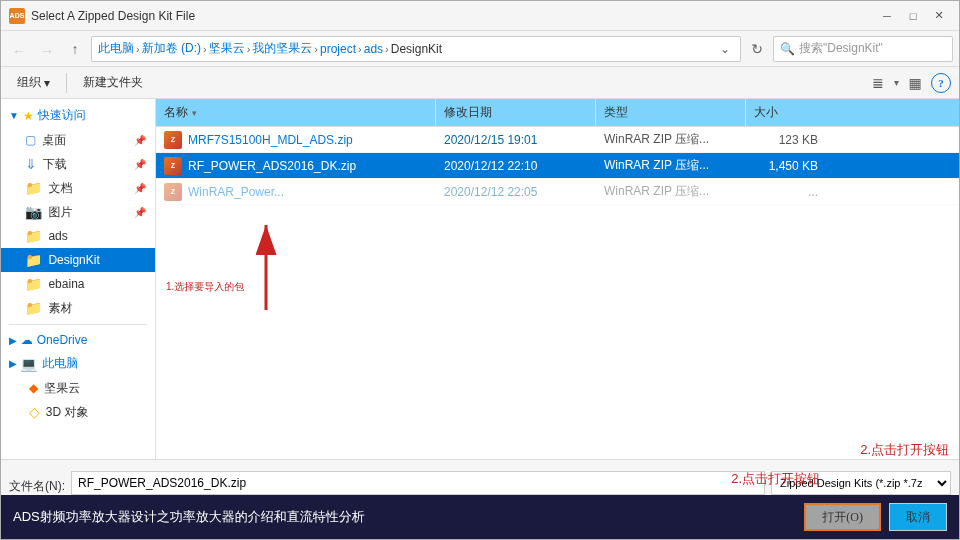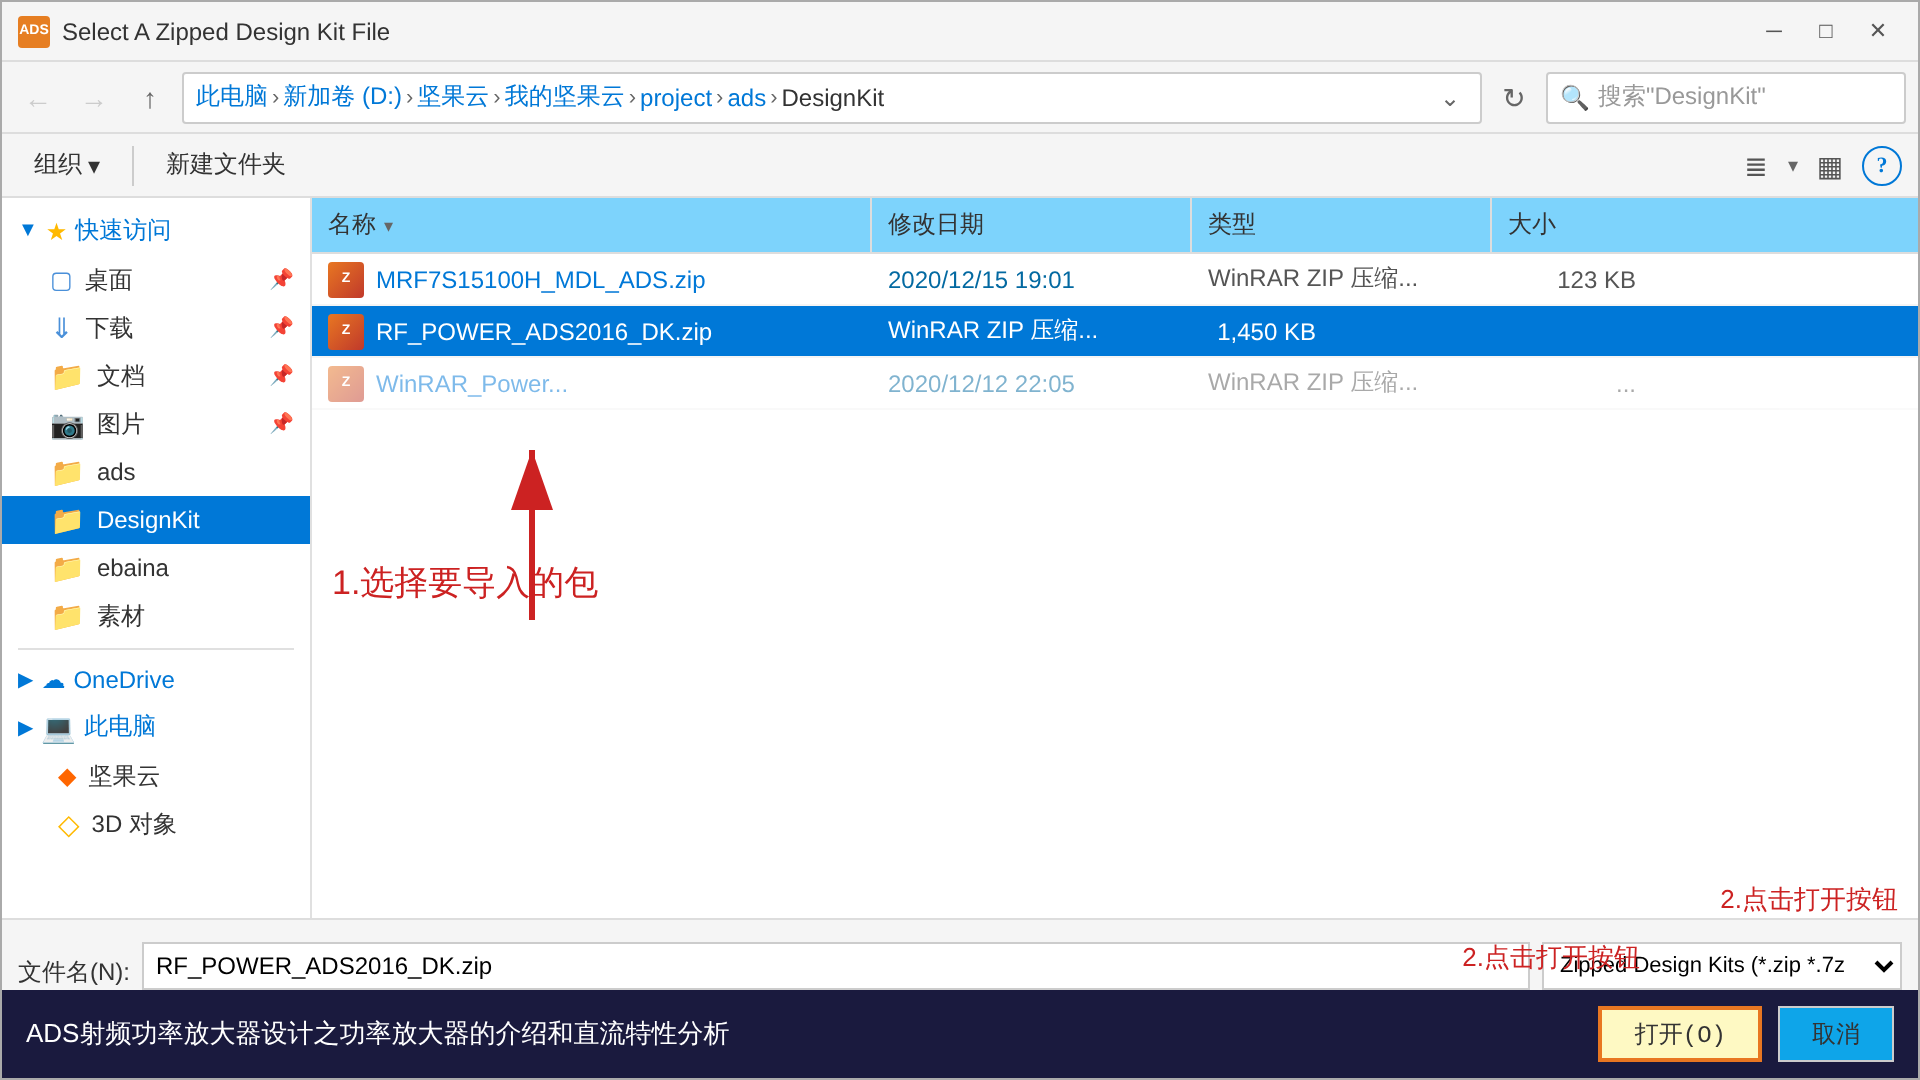--- a/index.html
+++ b/index.html
@@ -336,26 +336,26 @@
       height: 24px;
       border: 1px solid #ccc;
       font-size: 11px;
       font-family: inherit;
       background: #fff;
       padding: 0 4px;
     }
     .open-btn {
       height: 28px;
       padding: 0 16px;
-      background: #fef9c3;
+      background: #a3a3a3;
       border: 2px solid #e87722;
       color: #333;
       font-size: 12px;
       cursor: pointer;
-      font-family: Liberation Mono, monospace;
+      font-family: Liberation Serif, serif;
       display: flex; align-items: center; gap: 4px;
     }
     .cancel-btn {
       height: 28px;
       padding: 0 16px;
       background: #0ea5e9;
       border: 1px solid #ccc;
       color: #333;
       font-size: 12px;
       cursor: pointer;
@@ -526,20 +526,21 @@
           <div class="file-col-size file-size">123 KB</div>
         </div>
 
         <div class="file-row highlighted">
           <div class="file-col-name">
             <div class="zip-icon">
               <div class="zip-icon-inner">Z</div>
             </div>
             <span class="file-name-text">RF_POWER_ADS2016_DK.zip</span>
           </div>
+          <div class="file-col-date">2020/12/12 22:10</div>
           <div class="file-col-type">WinRAR ZIP 压缩...</div>
           <div class="file-col-size file-size">1,450 KB</div>
         </div>
 
         <div class="file-row" style="opacity:0.5;">
           <div class="file-col-name">
             <div class="zip-icon">
               <div class="zip-icon-inner">Z</div>
             </div>
             <span class="file-name-text">WinRAR_Power...</span>
@@ -552,21 +553,21 @@
         <div style="position:relative; height:120px;">
 
           <svg style="position:absolute;top:0;left:30px;" width="160" height="110">
             <defs>
               <marker id="arrowhead" markerWidth="10" markerHeight="7" refX="10" refY="3.5" orient="auto">
                 <polygon points="0 0, 10 3.5, 0 7" fill="#cc2222"></polygon>
               </marker>
             </defs>
             <line x1="80" y1="105" x2="80" y2="20" stroke="#cc2222" stroke-width="3" marker-end="url(#arrowhead)"></line>
           </svg>
-          <span style="position:absolute;top:75px;left:10px;color:#cc2222;font-size:17px;font-weight:500;">1.选择要导入的包</span>
+          <span style="position:absolute;top:75px;left:10px;color:#cc2222;font-size:10px;font-weight:500;">1.选择要导入的包</span>
         </div>
       </div>
 
       <div style="position:relative;">
         <span style="position:absolute;bottom:0;right:10px;color:#cc2222;font-size:13px;font-weight:500;transform:translateY(0);">2.点击打开按钮</span>
       </div>
     </div>
   </div>
 
   <div class="bottom-bar">

